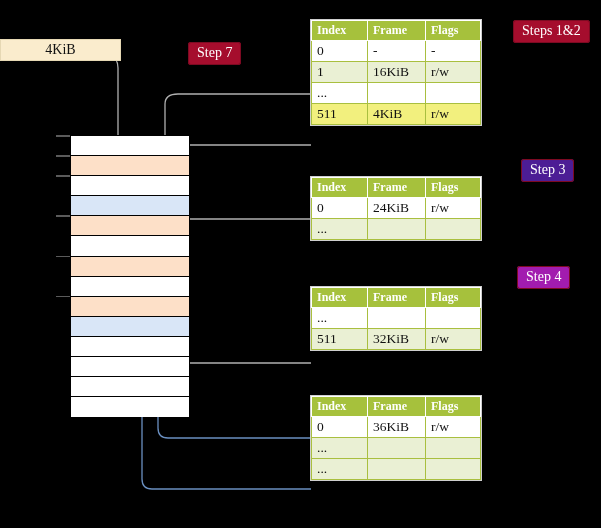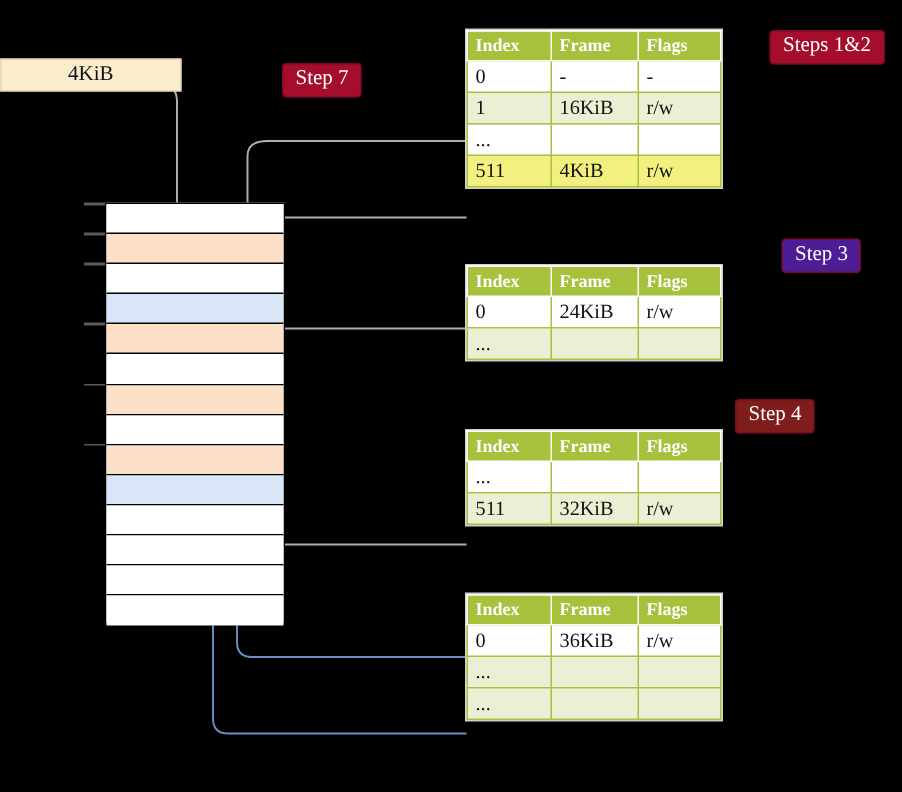--- a/index.html
+++ b/index.html
@@ -207,21 +207,21 @@
             <td class="c-flags"></td>
           </tr>
         </tbody>
       </table>
     </div>
 
   <div id="badgesHost">
       <div class="badge" style="left: 513px; top: 20px; background: rgb(165, 13, 45);">Steps 1&amp;2</div>
       <div class="badge" style="left: 188px; top: 42px; background: rgb(165, 13, 45);">Step 7</div>
       <div class="badge" style="left: 521px; top: 159px; background: #4c1d95;">Step 3</div>
-      <div class="badge" style="left: 490px; top: 266px; background: #7f1d1d;">Step 4</div>
+      <div class="badge" style="left: 517px; top: 266px; background: #a21caf;">Step 4</div>
     </div>
 
 <div class="tick" style="top: 135px;"></div>
     <div class="tick" style="top: 155.1px;"></div>
     <div class="tick" style="top: 175.2px;"></div>
     <div class="tick" style="top: 215.4px;"></div>
     <div class="tick" style="top: 255.6px;"></div>
     <div class="tick" style="top: 295.8px;"></div>
   </div>
 

